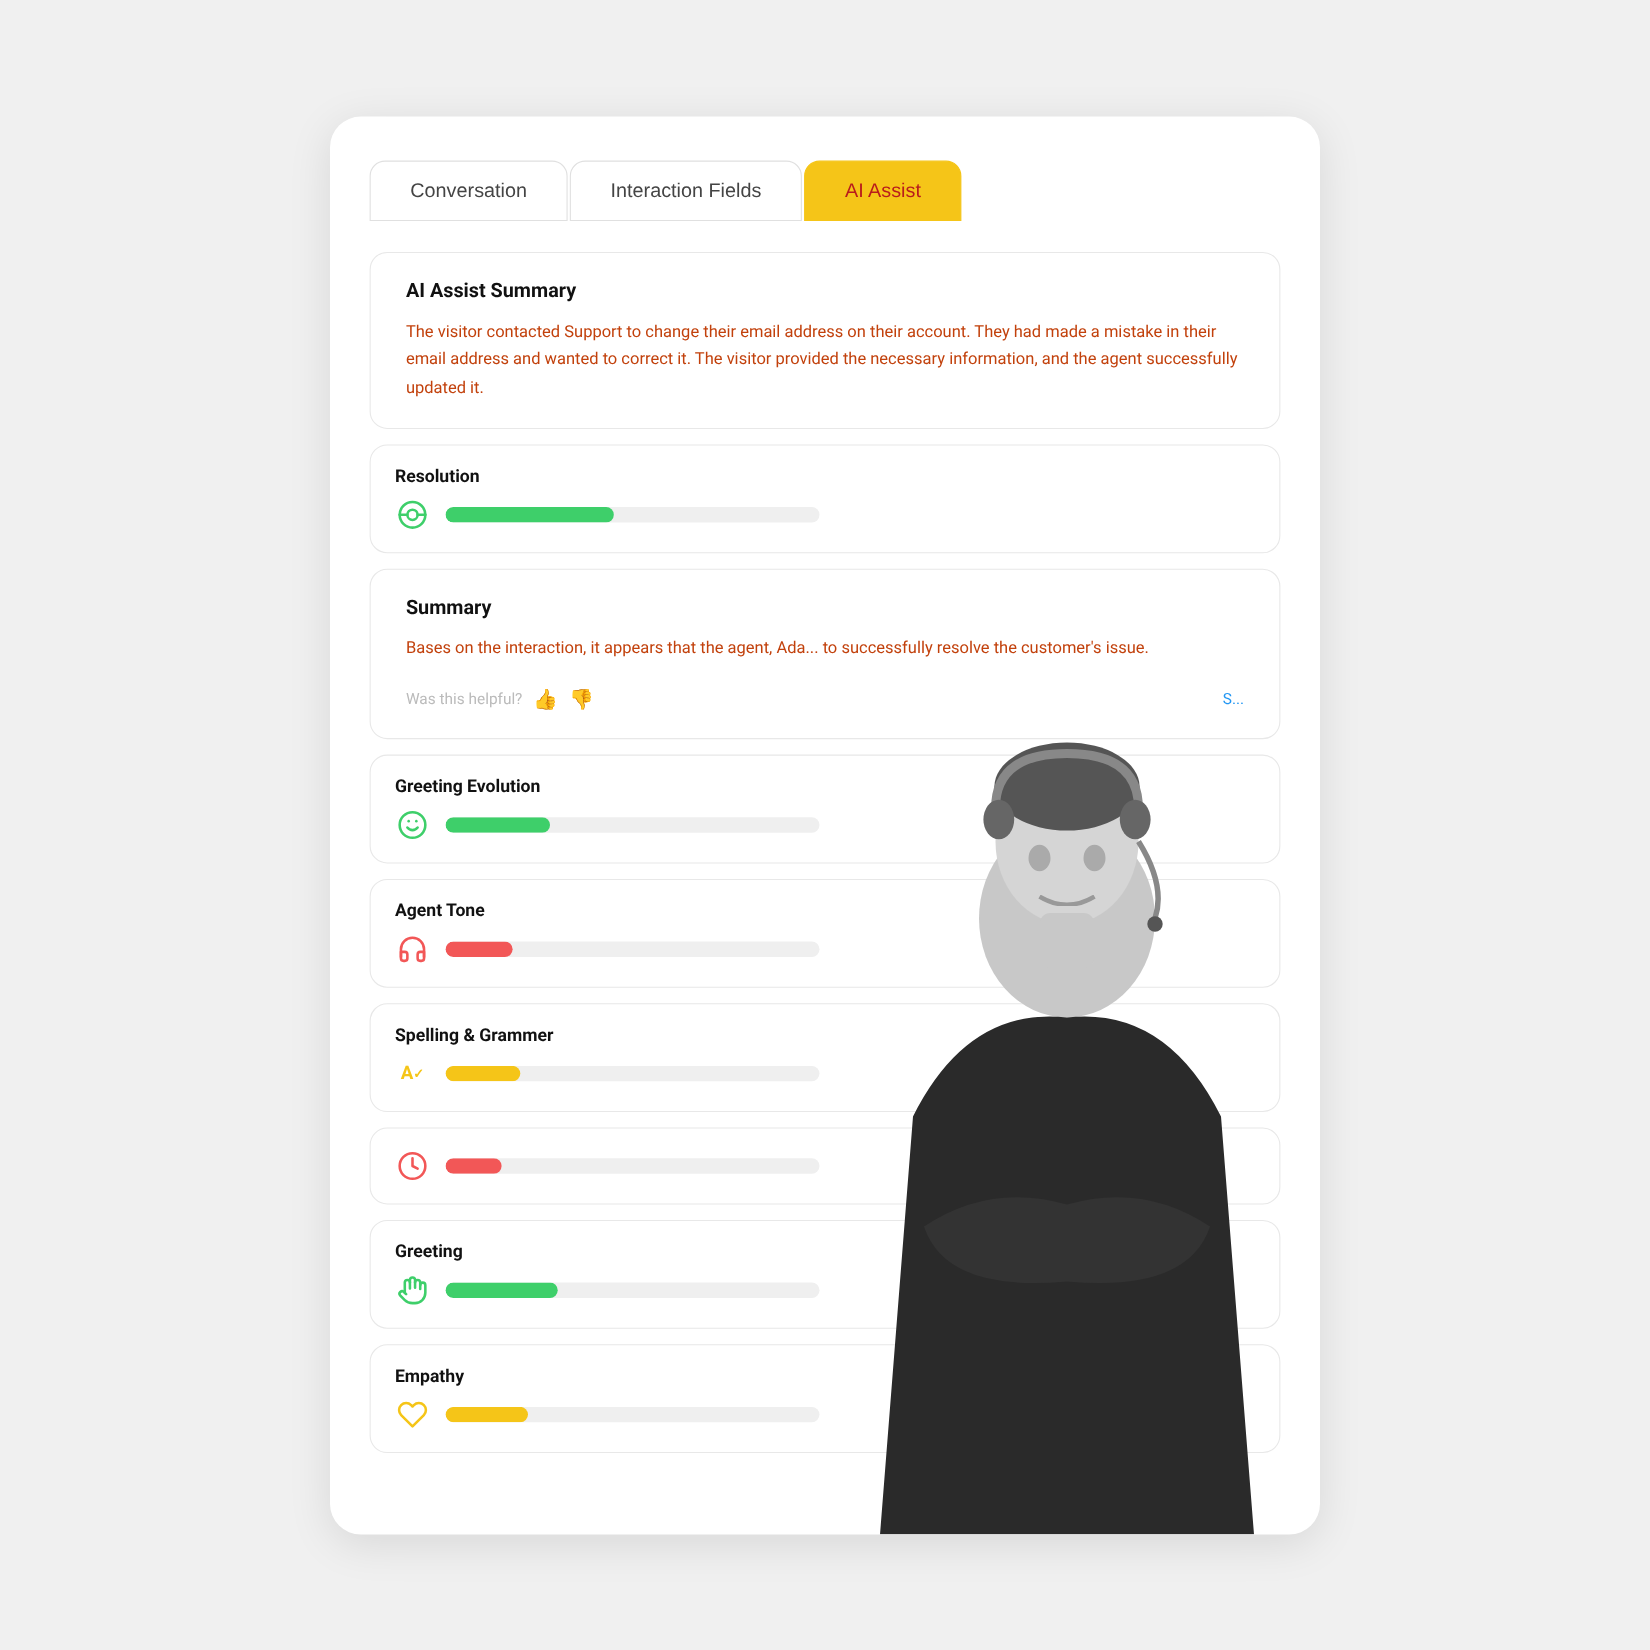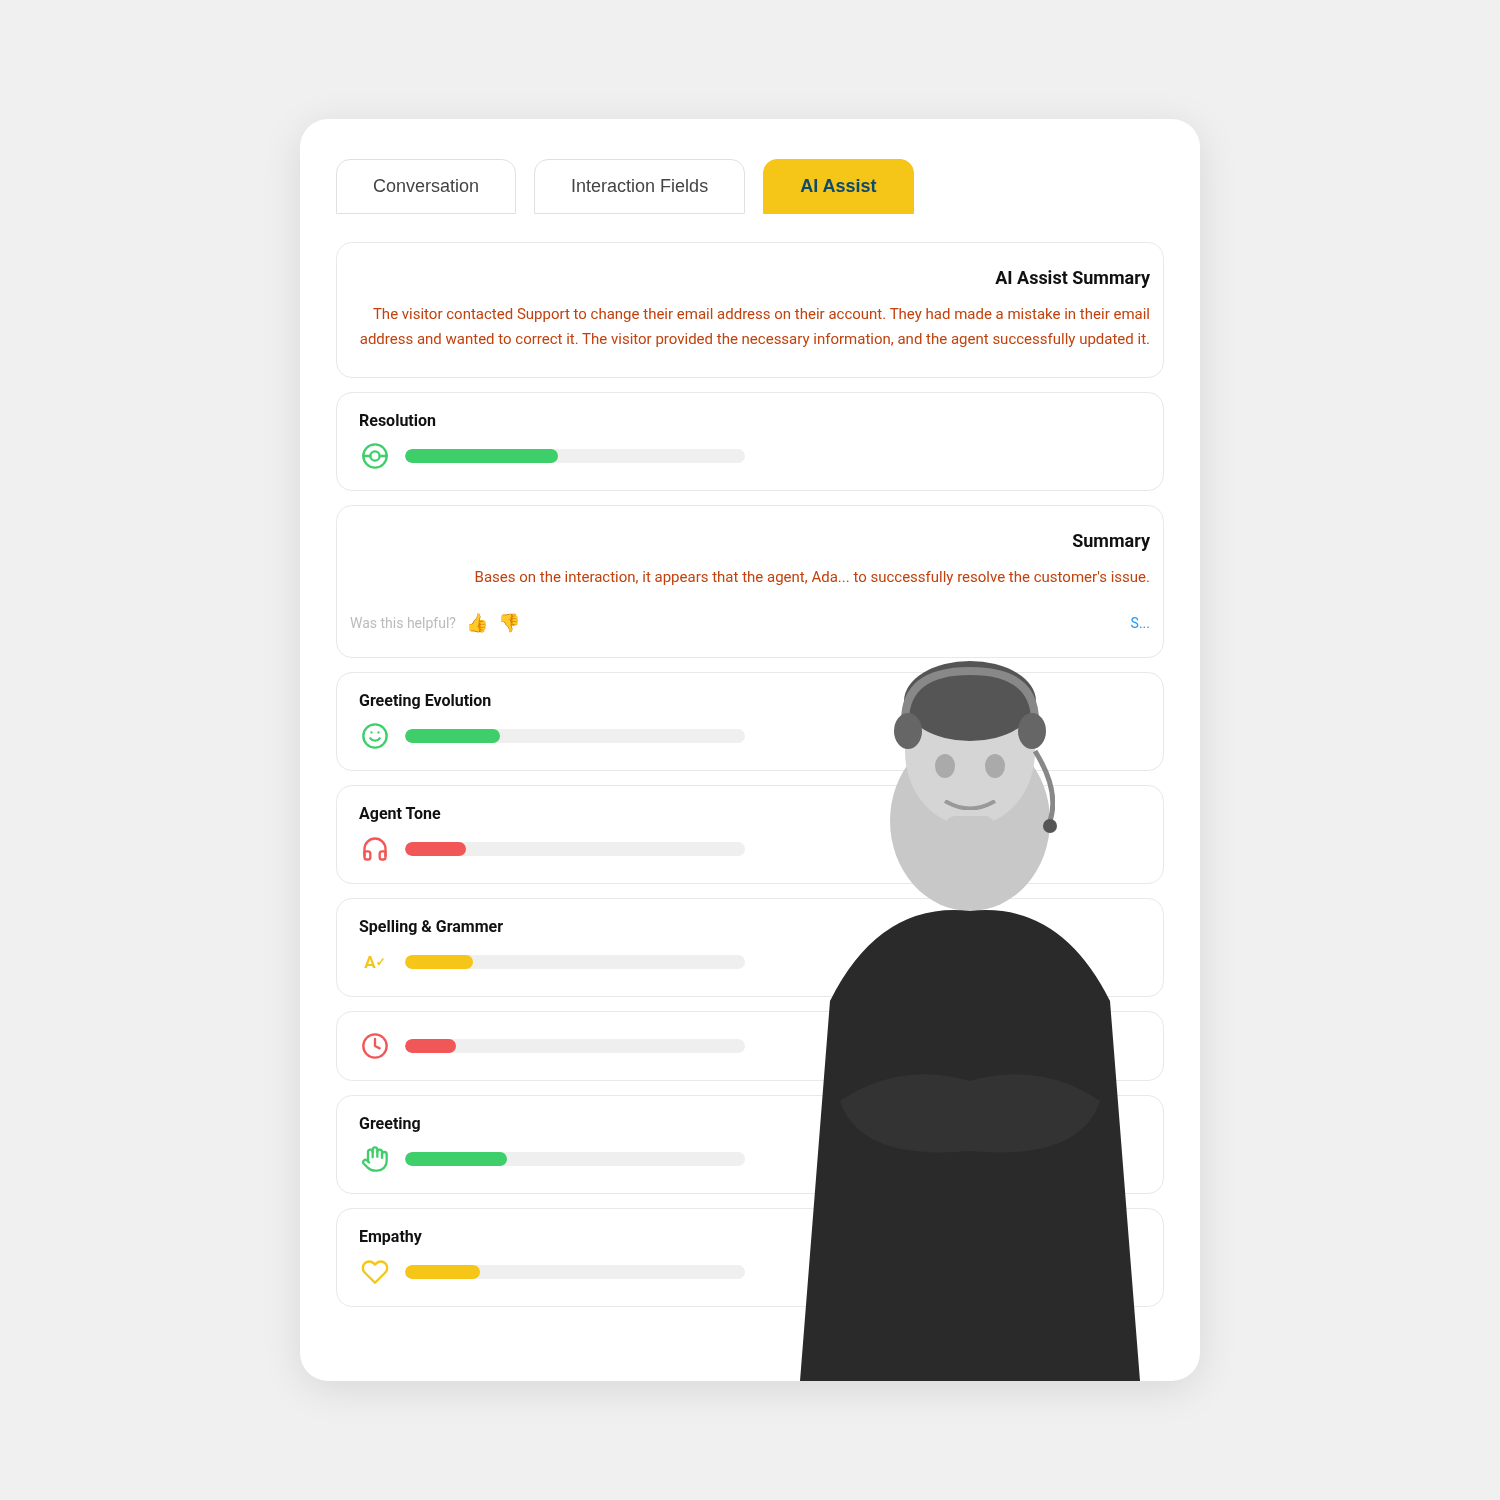--- a/index.html
+++ b/index.html
@@ -20,54 +20,53 @@
       border-radius: 28px;
       padding: 40px 36px 60px 36px;
       position: relative;
       box-shadow: 0 8px 40px rgba(0,0,0,0.10);
       overflow: hidden;
     }
 
     
     .tab-bar {
       display: flex;
-      gap: 16px;
+      gap: 0;
       margin-bottom: 28px;
       border-bottom: none;
       justify-content: flex-start;
     }
 
     .tab {
       padding: 16px 36px;
       border-radius: 14px 14px 0 0;
       font-size: 18px;
       font-weight: 500;
       cursor: pointer;
       border: 1.5px solid #e0e0e0;
       background: #fff;
       color: #444;
       margin-right: 2px;
       outline: none;
     }
 
     .tab.active {
       background: #F5C518;
-      color: #0c4a6e;
-      font-weight: 700;
+      color: #b91c1c;
+      font-weight: 400;
       border-color: #F5C518;
     }
 
     
     .card {
       background: #fff;
       border: 1.5px solid #e8e8e8;
       border-radius: 16px;
-      padding: 24px 13px;
+      padding: 24px 32px;
       margin-bottom: 14px;
-      text-align: right;
     }
 
     .card-title {
       font-size: 18px;
       font-weight: 700;
       color: #111;
       margin-bottom: 14px;
     }
 
     .card-text {

